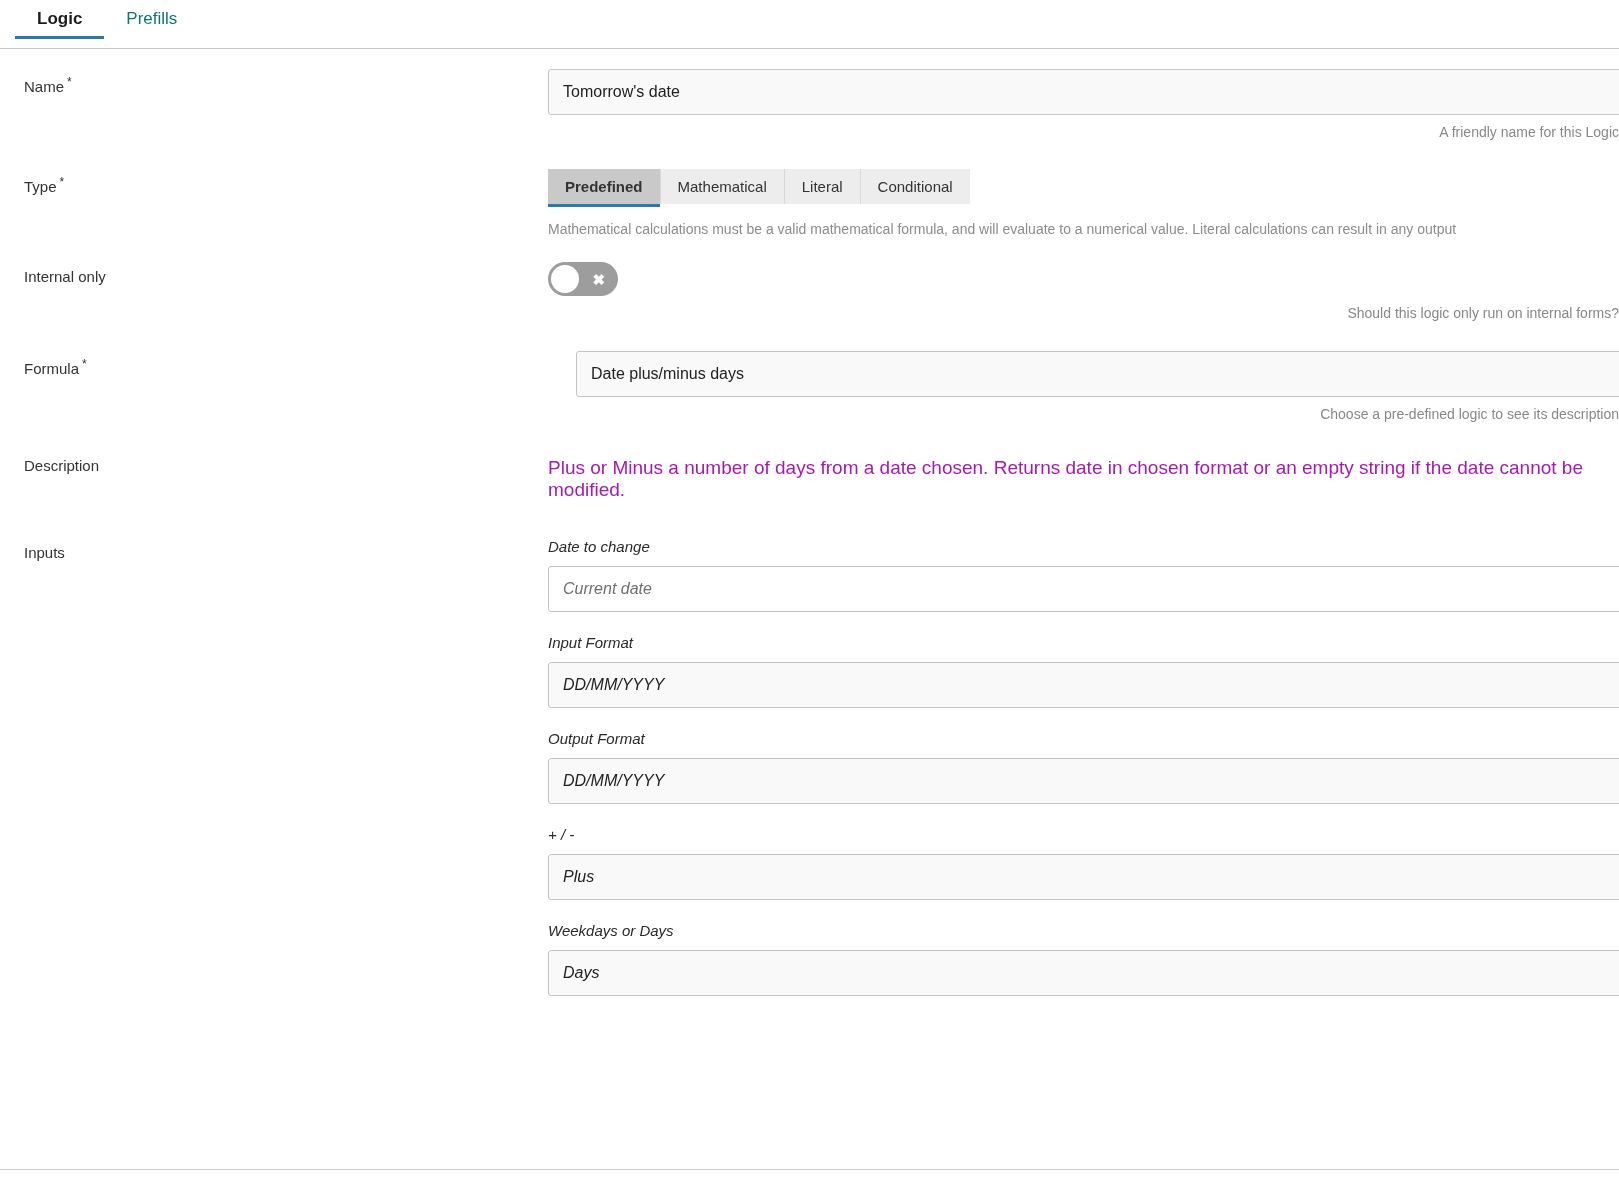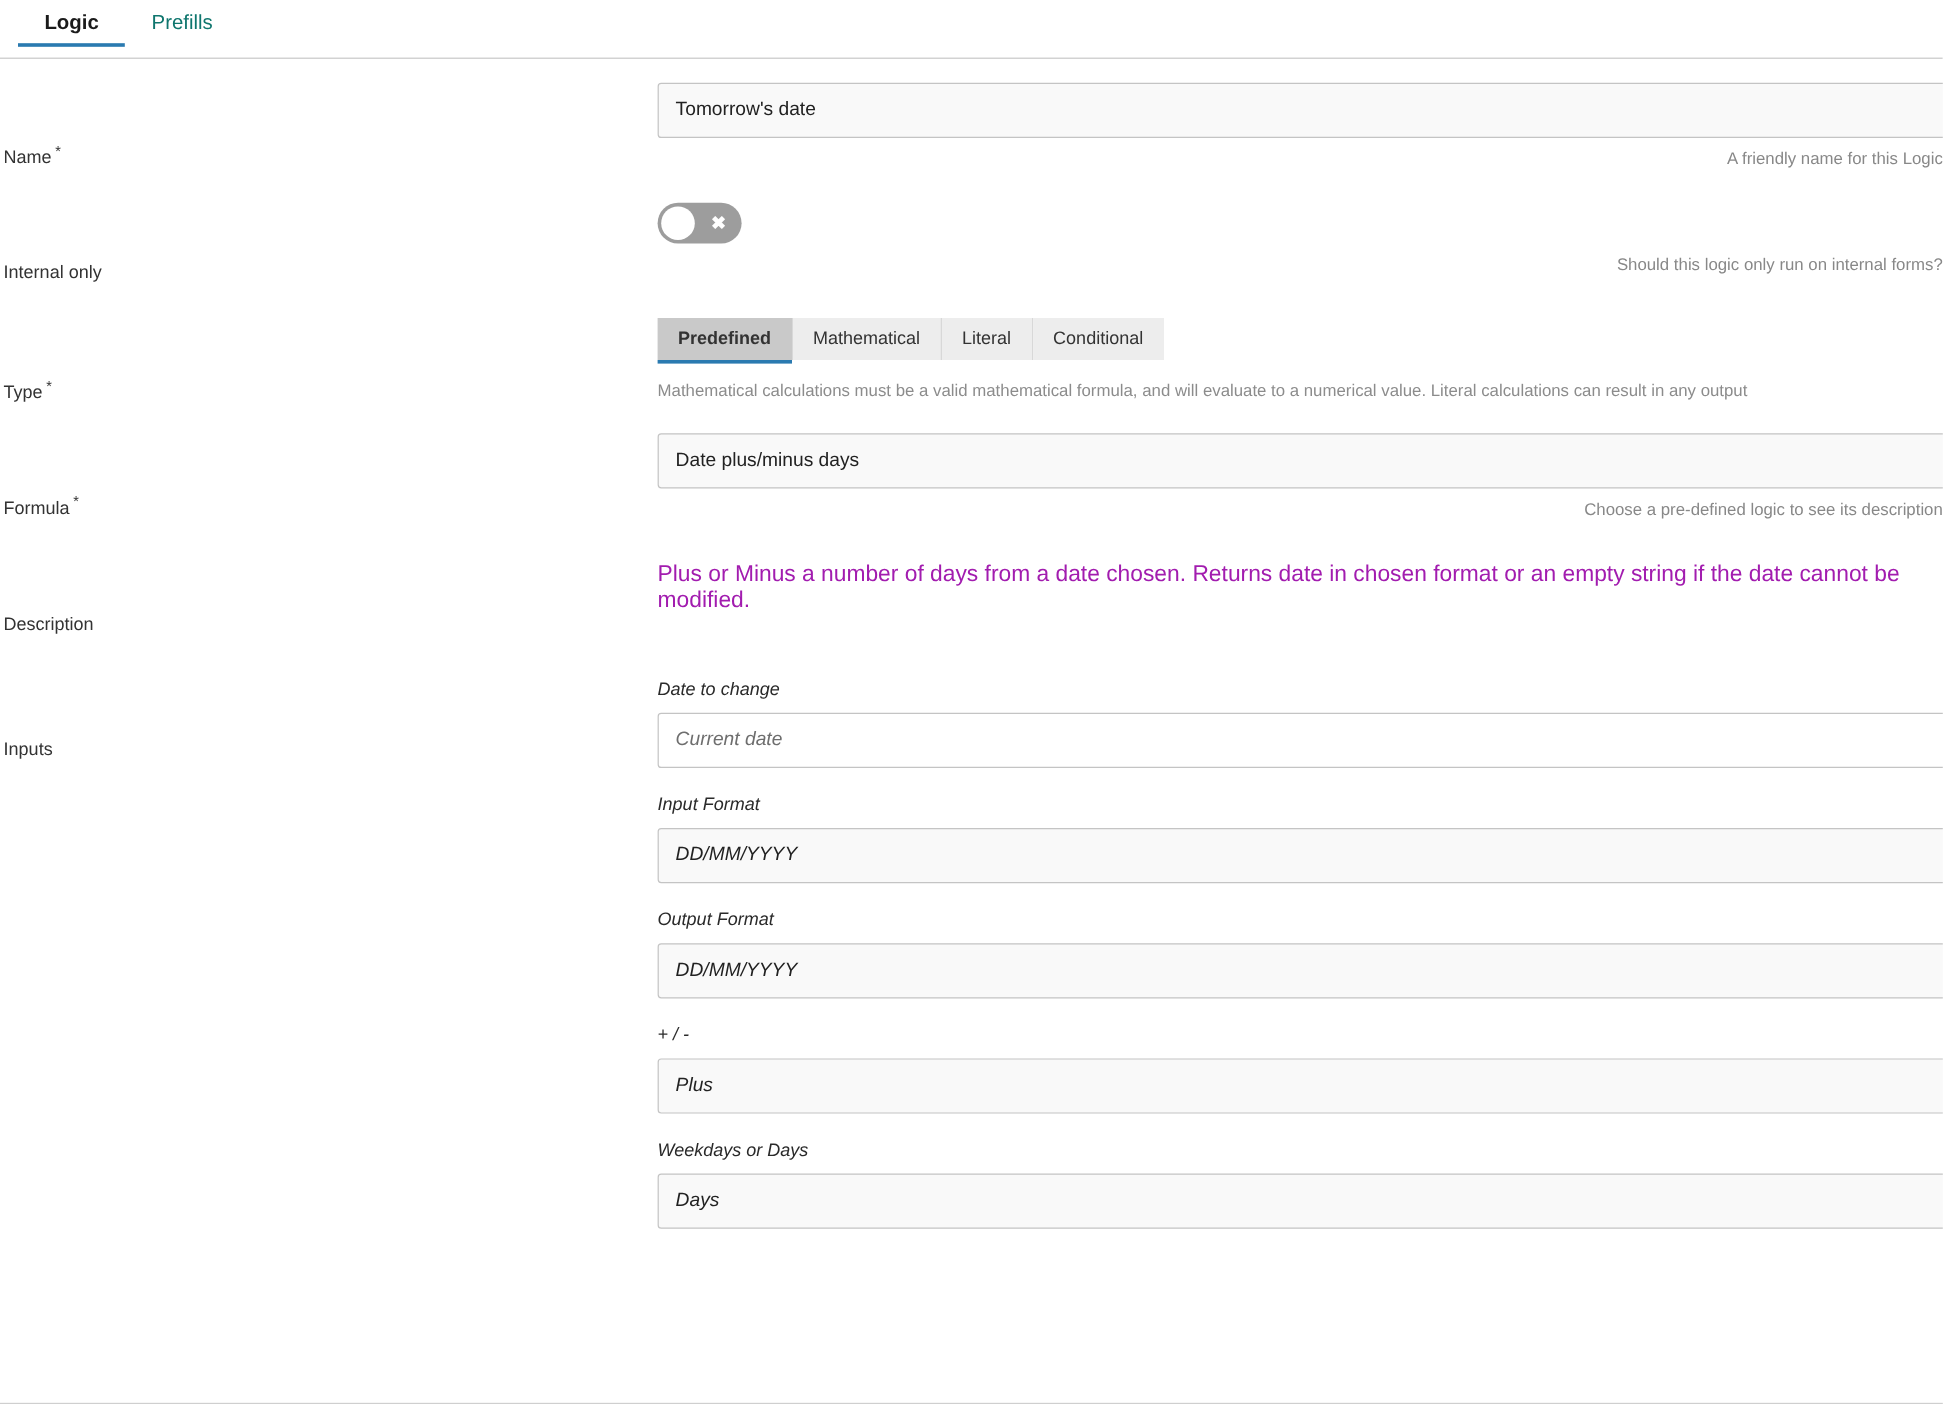--- a/index.html
+++ b/index.html
@@ -58,25 +58,24 @@
     padding-top: 20px;
   }
   .row {
     display: flex;
     align-items: flex-start;
     width: 1619px;
   }
   .label-col {
     width: 548px;
     flex: 0 0 548px;
-    padding-left: 3px;
+    padding-left: 24px;
     padding-top: 6px;
     font-size: 15px;
     color: #333333;
-    margin-top: 44px;
   }
   .label-col .req {
     font-size: 12px;
     vertical-align: super;
     margin-left: 3px;
     color: #333333;
   }
   .field-col {
     flex: 1 1 auto;
     min-width: 0;
@@ -199,69 +198,69 @@
     right: 0;
     bottom: 12px;
     height: 1px;
     background: #cfcfcf;
   }
 
   
   .row-name { margin-bottom: 28px; }
   .row-internal { margin-bottom: 29px; }
   .row-type { margin-bottom: 25px; }
-  .row-formula { margin-bottom: 29px; }
+  .row-formula { margin-bottom: 29px; gap: 28px; }
   .row-description { margin-bottom: 37px; }
 </style>
 </head>
 <body>
 
 <div class="tabbar">
   <button class="tab active">Logic</button>
   <button class="tab">Prefills</button>
 </div>
 
 <div class="form">
 
   <div class="row row-name">
     <div class="label-col">
       <span>Name</span><span class="req">*</span>
     </div>
     <div class="field-col">
       <div class="input">Tomorrow's date</div>
       <div class="helper">A friendly name for this Logic</div>
-    </div>
-  </div>
-
-  <div class="row row-internal">
-    <div class="label-col">Internal only</div>
-    <div class="field-col">
-      <div class="toggle">
-        <span class="knob"></span>
-        <span class="mark">✖</span>
-      </div>
-      <div class="helper">Should this logic only run on internal forms?</div>
     </div>
   </div>
 
   <div class="row row-type">
     <div class="label-col">
       <span>Type</span><span class="req">*</span>
     </div>
     <div class="field-col">
       <div class="segmented">
         <button class="seg active">Predefined</button>
         <button class="seg">Mathematical</button>
         <button class="seg">Literal</button>
         <button class="seg">Conditional</button>
       </div>
       <div class="seg-helper">Mathematical calculations must be a valid mathematical formula, and will evaluate to a numerical value. Literal calculations can result in any output</div>
     </div>
   </div>
 
+  <div class="row row-internal">
+    <div class="label-col">Internal only</div>
+    <div class="field-col">
+      <div class="toggle">
+        <span class="knob"></span>
+        <span class="mark">✖</span>
+      </div>
+      <div class="helper">Should this logic only run on internal forms?</div>
+    </div>
+  </div>
+
   <div class="row row-formula">
     <div class="label-col">
       <span>Formula</span><span class="req">*</span>
     </div>
     <div class="field-col">
       <div class="input">Date plus/minus days</div>
       <div class="helper">Choose a pre-defined logic to see its description</div>
     </div>
   </div>
 

